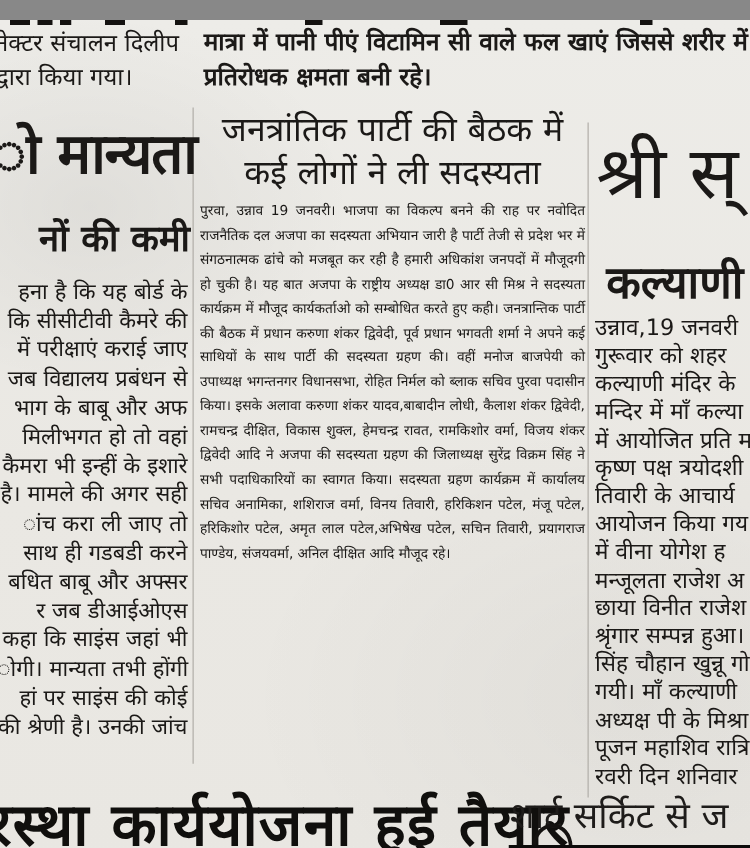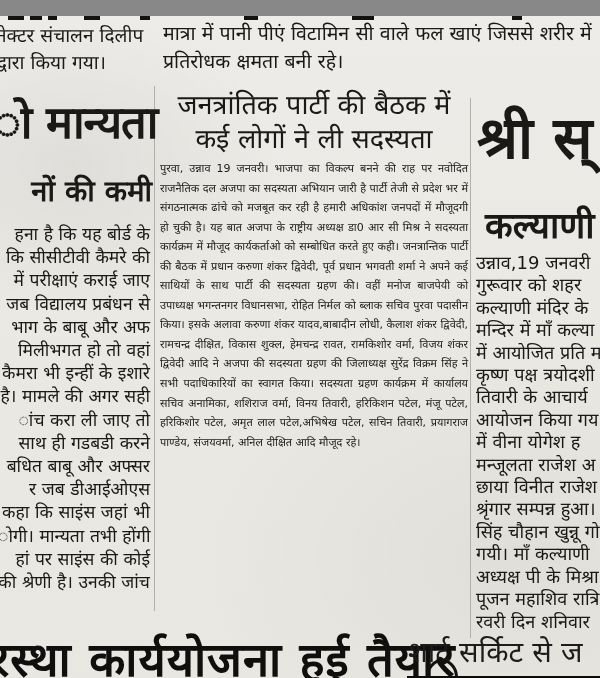--- a/index.html
+++ b/index.html
@@ -15,33 +15,33 @@
       linear-gradient(180deg,#edece8 0%,#eae8e3 55%,#e9e7e2 100%);
     font-family:"DejaVu Sans","Liberation Sans",sans-serif;
     color:#1b1917;
   }
   .abs{position:absolute;}
   .nowrap{white-space:nowrap;}
   
   .mark{position:absolute;top:0;height:4px;background:#141210;}
   
   .tl-snippet{left:-4px;top:6px;width:162px;font-size:19px;line-height:27px;}
-  .tr-snippet{left:163px;top:4px;font-size:19.5px;line-height:28px;}
+  .tr-snippet{left:163px;top:4px;font-size:19.5px;line-height:28px;font-weight:bold;}
   
   .vrule{width:1px;background:#b3b0aa;}
   
   .l-head{left:-6px;top:74px;width:158px;text-align:right;font-size:45px;font-weight:700;letter-spacing:-1px;}
   .l-sub{left:-4px;top:154px;width:156px;text-align:right;font-size:29px;font-weight:700;}
   .l-body{left:-2px;top:207px;width:152px;font-size:17.5px;line-height:23.2px;text-align:right;}
   .l-body div{white-space:nowrap;}
   
   .m-head{left:158px;top:72px;width:312px;text-align:center;font-size:27px;line-height:34px;font-weight:400;}
   .m-body{left:160px;top:143px;width:308px;font-size:11px;line-height:19.55px;text-align:justify;}
   
-  .r-head{left:477px;top:80px;font-size:58px;font-weight:700;}
+  .r-head{left:477px;top:80px;font-size:58px;font-weight:400;}
   .r-sub{left:485px;top:184px;font-size:36px;font-weight:700;}
   .r-body{left:476px;top:236px;font-size:18px;line-height:22.4px;}
   .r-body div{white-space:nowrap;}
   
   .bl-head{left:-10px;top:610px;font-size:47px;font-weight:900;letter-spacing:1px;color:#100f0d;}
   .bl-rule{left:-5px;top:664px;width:382px;height:9px;background:#0f0e0c;}
   .br-head{left:408px;top:615px;font-size:29px;color:#1e1c1a;}
   .br-oval{left:426px;top:643px;width:26px;height:30px;border:3px solid #141210;border-radius:50%;background:transparent;}
   .br-bar{left:407px;top:660px;width:200px;height:18px;background:#0c0b0a;}
 </style>

